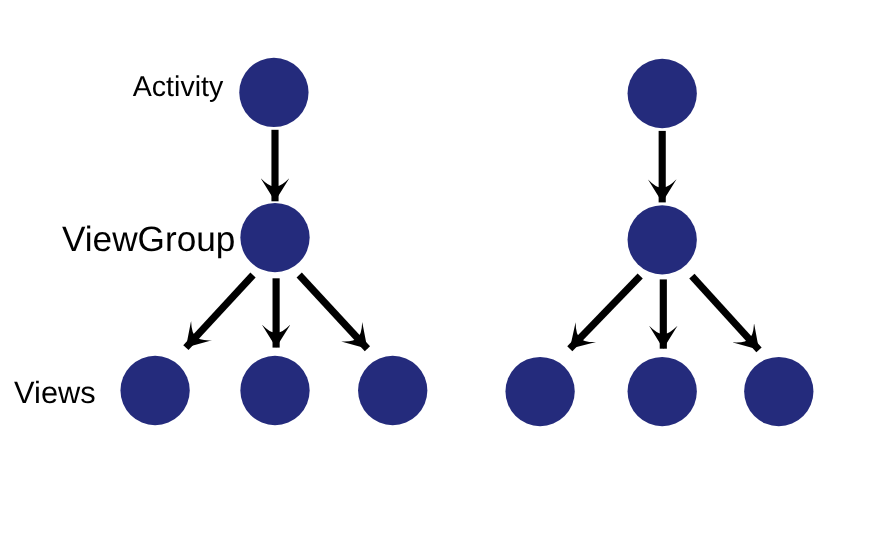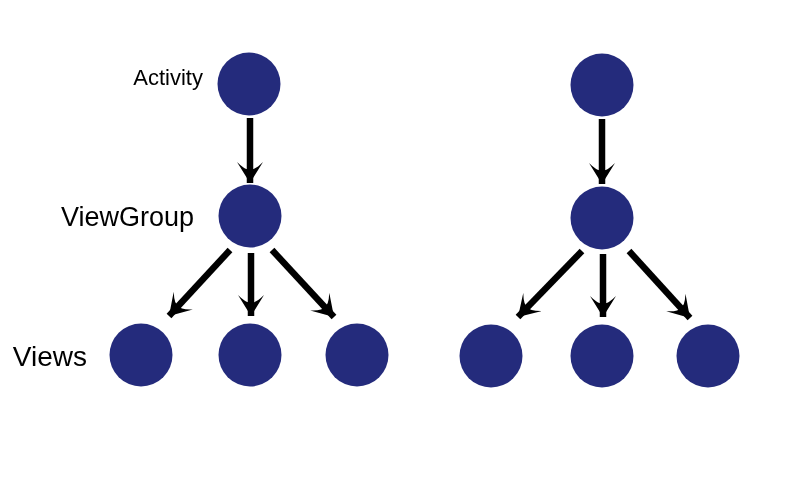--- a/index.html
+++ b/index.html
@@ -23,28 +23,29 @@
   .row-label {
     position: absolute;
     left: 0;
     text-align: right;
     color: #000000;
     white-space: nowrap;
   }
   .row-label.activity {
     top: 60px;
     width: 203px;
-    font-size: 22px;
+    font-size: 26px;
     line-height: 36px;
   }
   .row-label.viewgroup {
     top: 202px;
     width: 194px;
-    font-size: 27px;
+    font-size: 32px;
     line-height: 30px;
+    padding-left: 20px;
   }
   .row-label.views {
     top: 342px;
     width: 87px;
     font-size: 28px;
     line-height: 30px;
   }
 </style>
 </head>
 <body>

